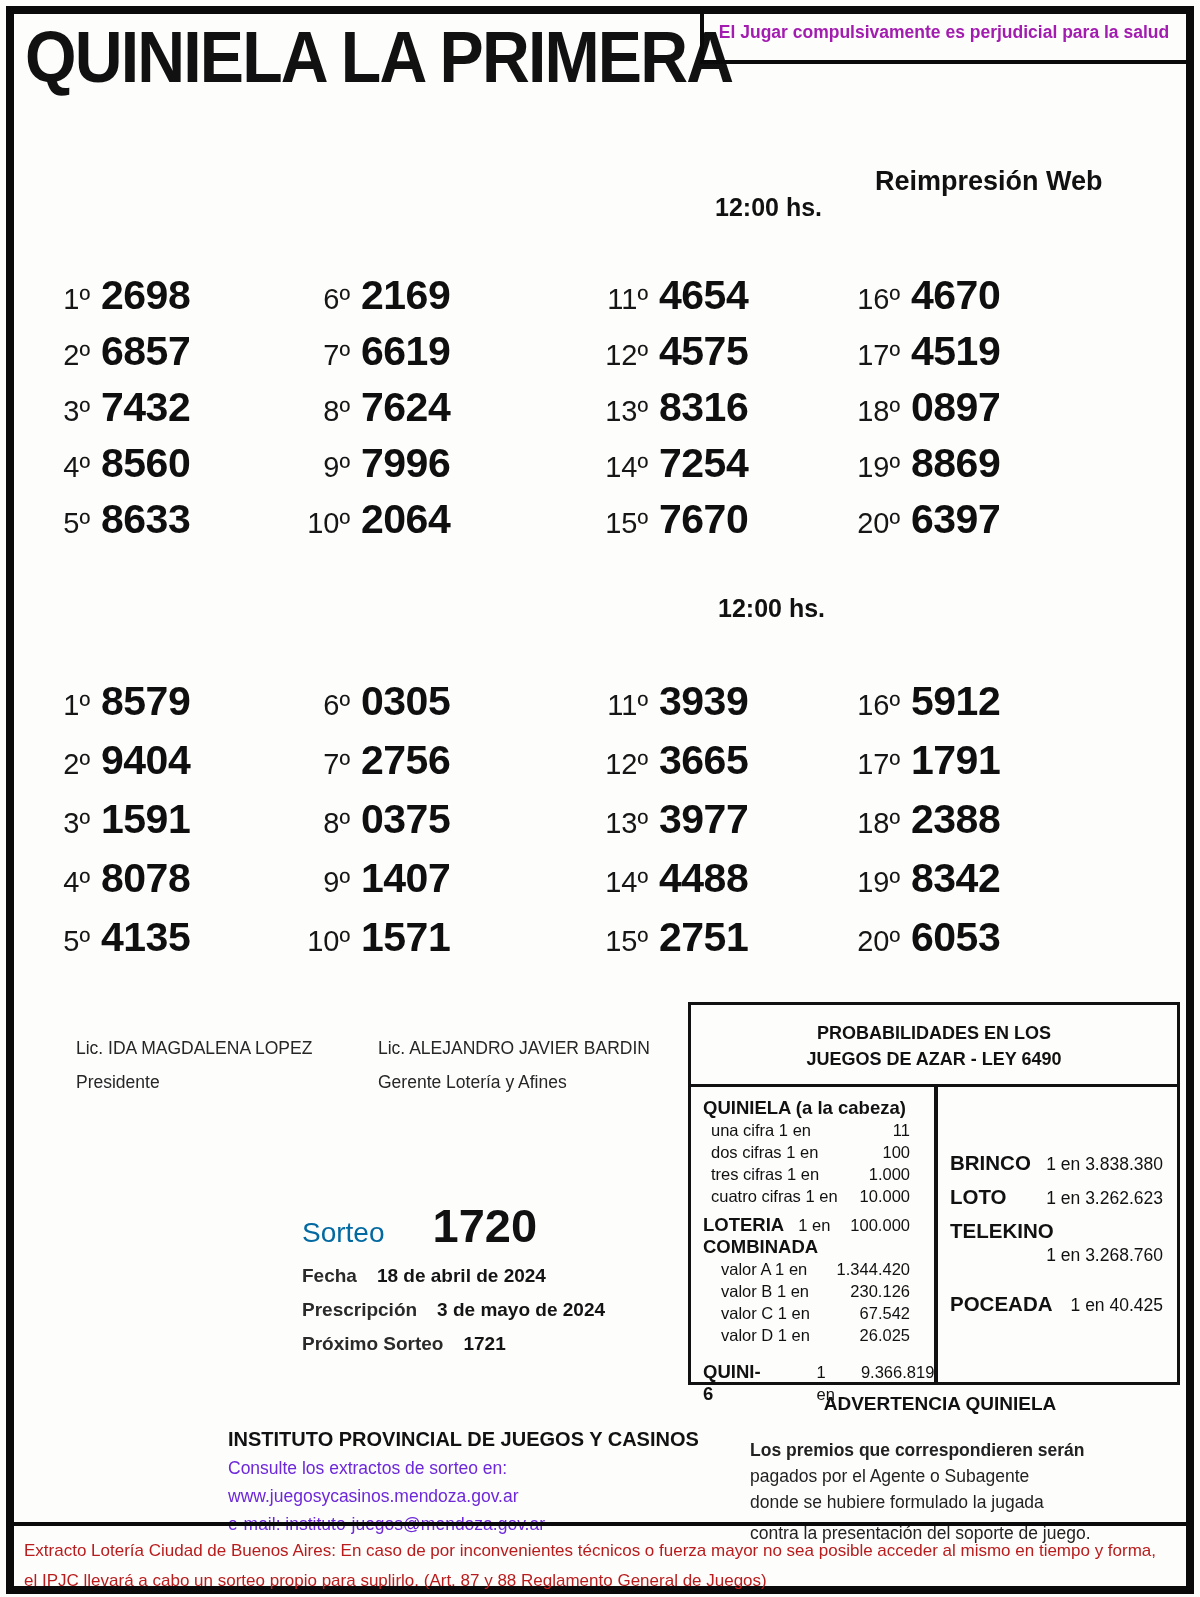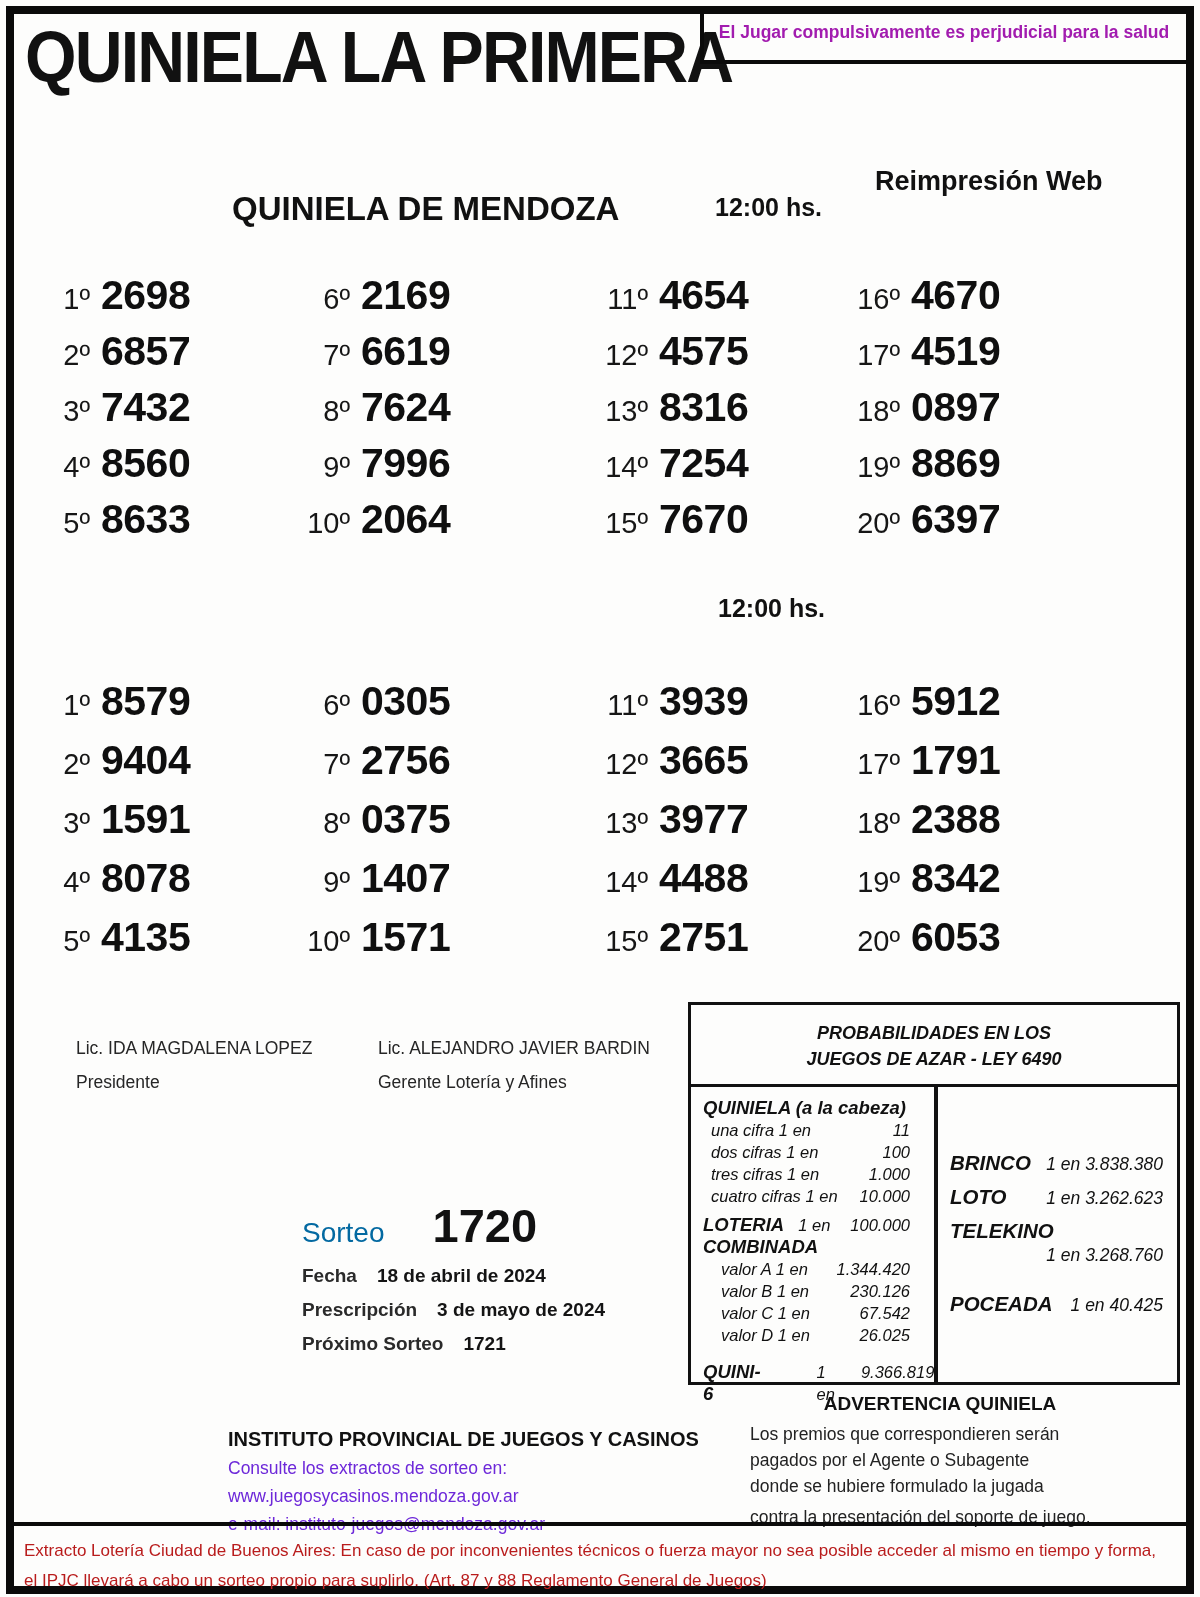--- a/index.html
+++ b/index.html
@@ -20,21 +20,21 @@
   .results{position:absolute;left:20px;display:grid;grid-auto-flow:column;
     grid-template-columns:260px 298px 252px 280px;}
   #mendoza-grid{top:272px;grid-template-rows:repeat(5,56px);}
   #loteria-grid{top:678px;grid-template-rows:repeat(5,59px);}
   .rcell{display:flex;align-items:baseline;}
   .rpos{width:70px;text-align:right;font-size:29px;margin-right:11px;flex:none;color:#161616;}
   .rnum{font-size:41px;font-weight:bold;letter-spacing:-0.5px;color:#0f0f0f;}
   .official{position:absolute;font-size:17.5px;color:#262626;white-space:nowrap;}
   
   .probbox{position:absolute;left:688px;top:1002px;width:492px;height:383px;
-    border:3px solid #111;box-sizing:border-box;display:flex;flex-direction:column;font-style:italic;}
+    border:3px solid #111;box-sizing:border-box;display:flex;flex-direction:column;}
   .probtitle{border-bottom:3px solid #111;text-align:center;padding:15px 0 12px 0;
     font-size:18px;font-weight:bold;line-height:26px;}
   .probbody{flex:1;display:flex;min-height:0;}
   .probleft{width:247px;box-sizing:border-box;border-right:4px solid #111;
     padding:10px 24px 6px 12px;font-size:16.5px;}
   .probright{flex:1;padding:64px 14px 0 12px;font-size:17.5px;}
   .phead{font-size:18.5px;font-weight:bold;}
   .prow{display:flex;align-items:baseline;line-height:22px;}
   .prow .ind{padding-left:8px;}
   .prow .ind2{padding-left:18px;}
@@ -58,42 +58,41 @@
   .mlabel{font-weight:bold;color:#2a2a2a;}
   .mvalue{font-weight:bold;margin-left:20px;color:#141414;}
   
   .instituto{position:absolute;left:228px;top:1428px;}
   .inst-name{font-size:20px;font-weight:bold;}
   .inst-line{font-size:17.5px;margin-top:7px;color:#6d28d9;}
   
   .advert{position:absolute;left:695px;top:1393px;width:490px;}
   .advert-title{text-align:center;font-size:19px;font-weight:bold;}
   .advert-line{font-size:17.5px;line-height:26px;padding-left:55px;color:#222;}
-  .advert-line.first{margin-top:6px;}
+  .advert-line.first{margin-top:22px;font-weight:bold;}
   .advert-line.last{margin-top:5px;}
   
   .footer-rule{position:absolute;left:14px;right:14px;top:1522px;border-top:4px solid #0a0a0a;}
   .footer-text{position:absolute;left:24px;top:1536px;width:1140px;font-size:17px;
     line-height:30px;color:#b91c1c;}
 </style>
 </head>
 <body>
 
 <div id="page">
   <div class="frame"></div>
 
   <div class="doc-title">QUINIELA LA PRIMERA</div>
 
   <div class="warnbox">
     <div class="warntext">El Jugar compulsivamente es perjudicial para la salud</div>
   </div>
 
   <div class="reimp">Reimpresión Web</div>
 
-  <div class="sec-title" style="left:232px;top:190px;">QUINIELA  DE MENDOZA</div>
   <div class="sec-time" style="left:715px;top:193px;">12:00 hs.</div>
 
   <div class="results" id="mendoza-grid">
     <div class="rcell">
         <span class="rpos">1º</span>
         <span class="rnum">2698</span>
       </div>
     <div class="rcell">
         <span class="rpos">2º</span>
         <span class="rnum">6857</span>

